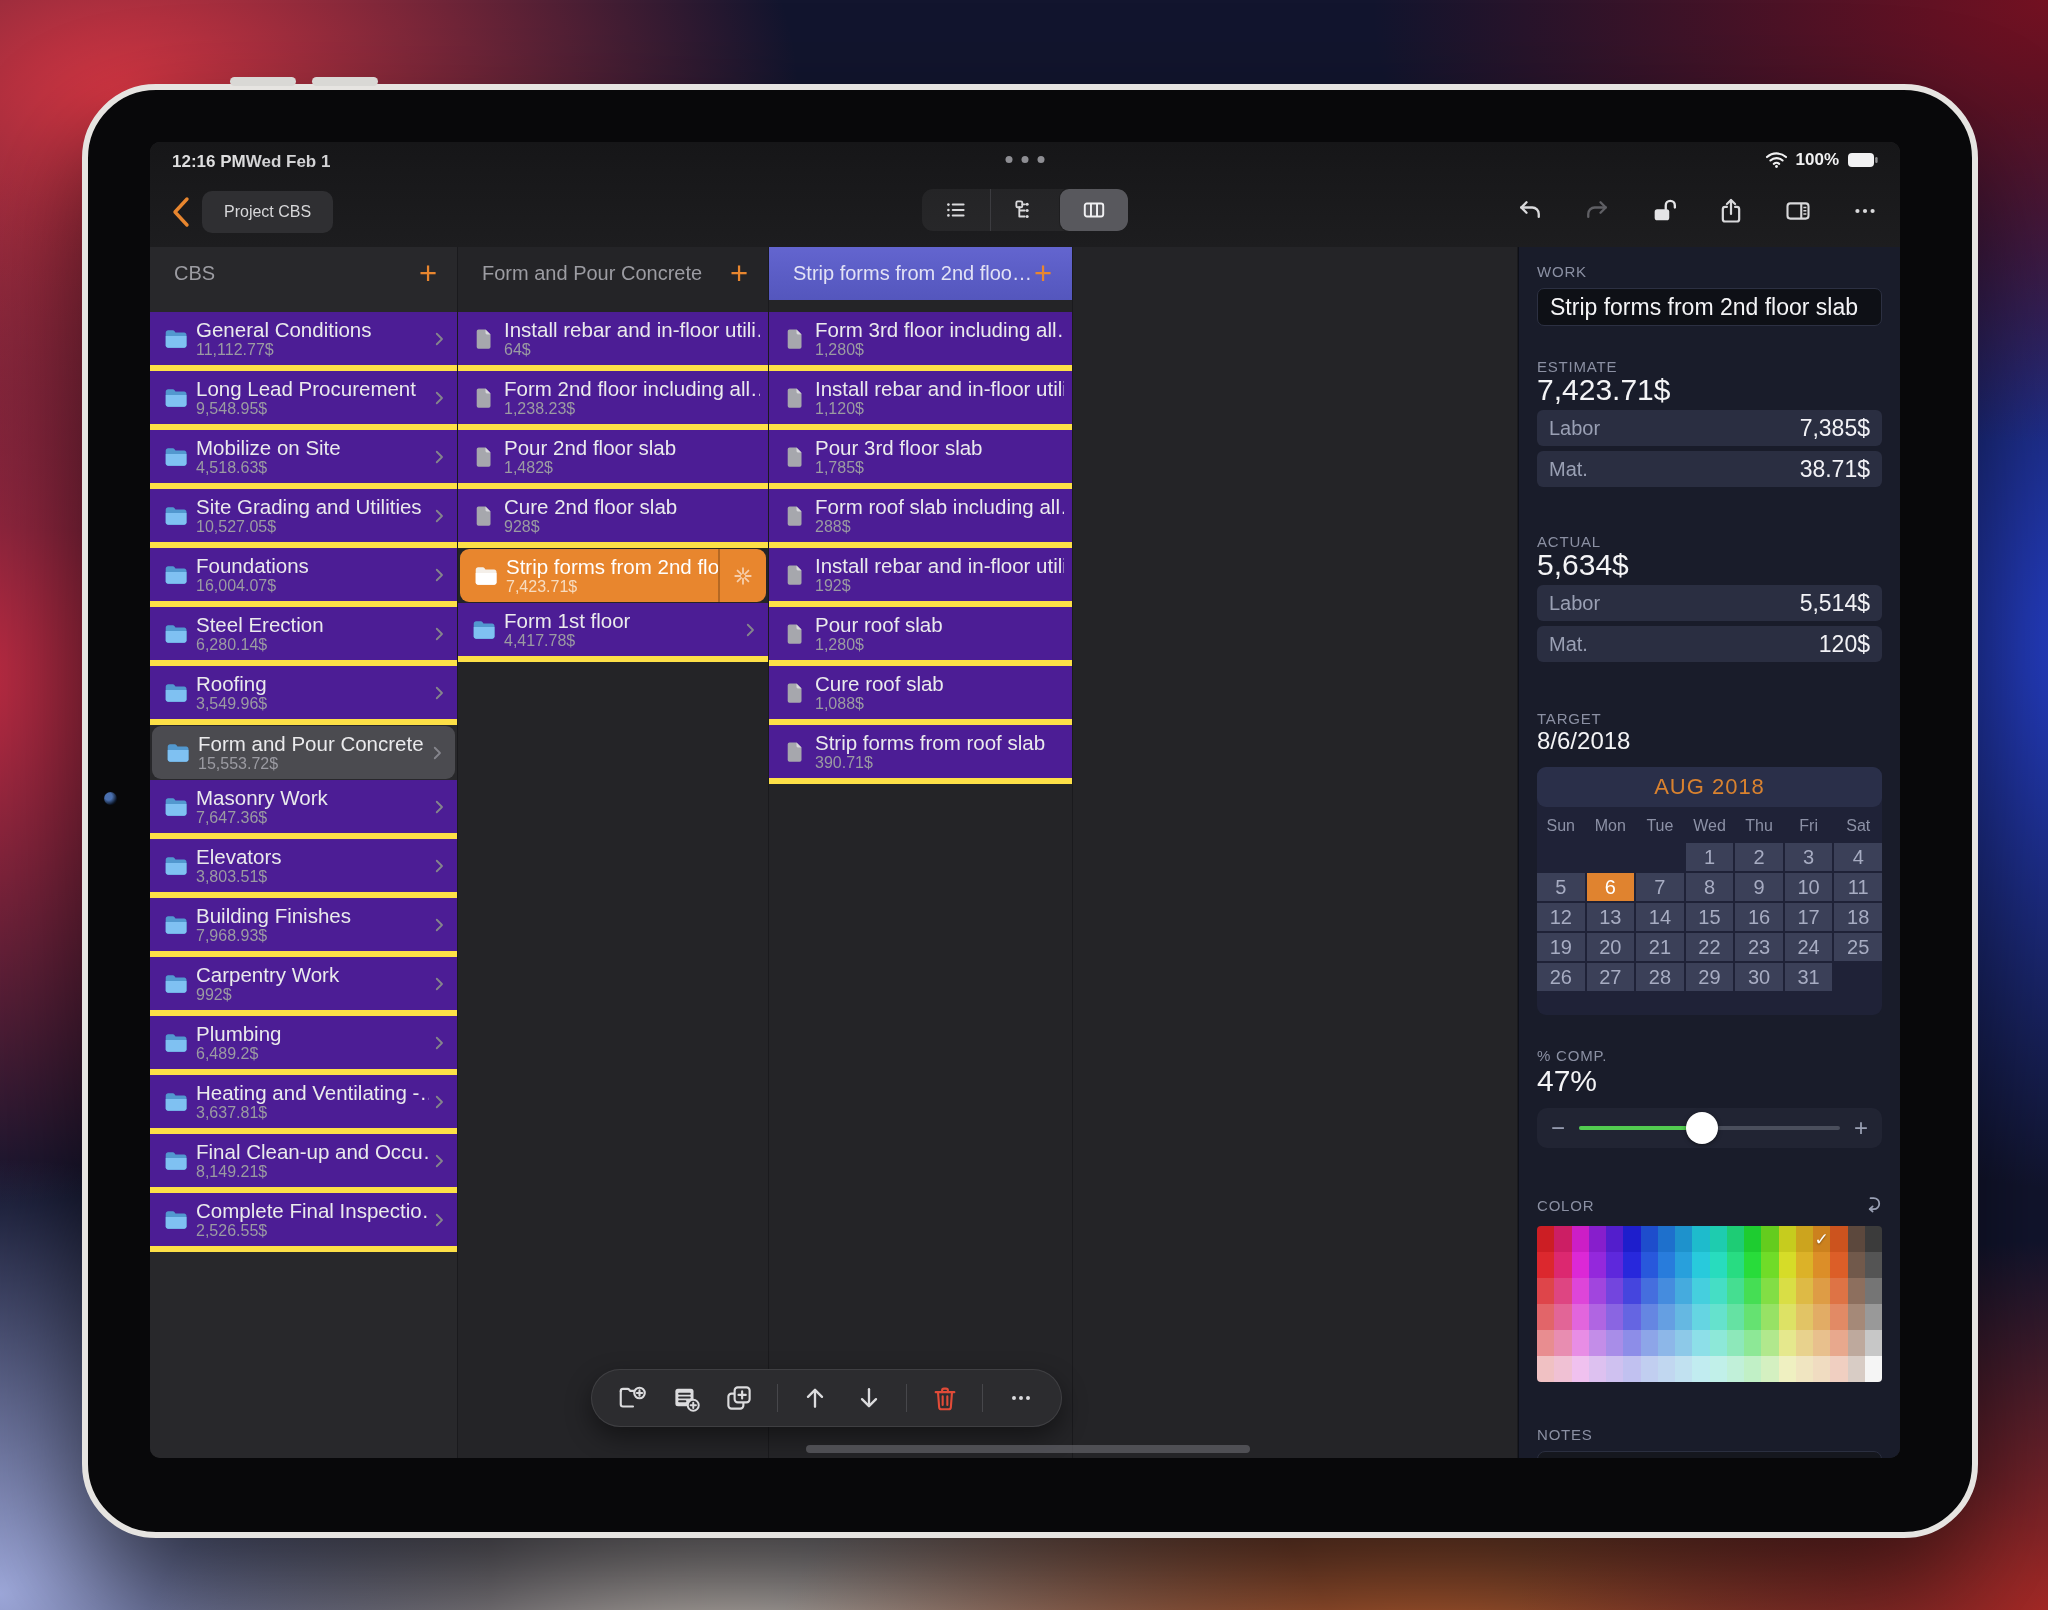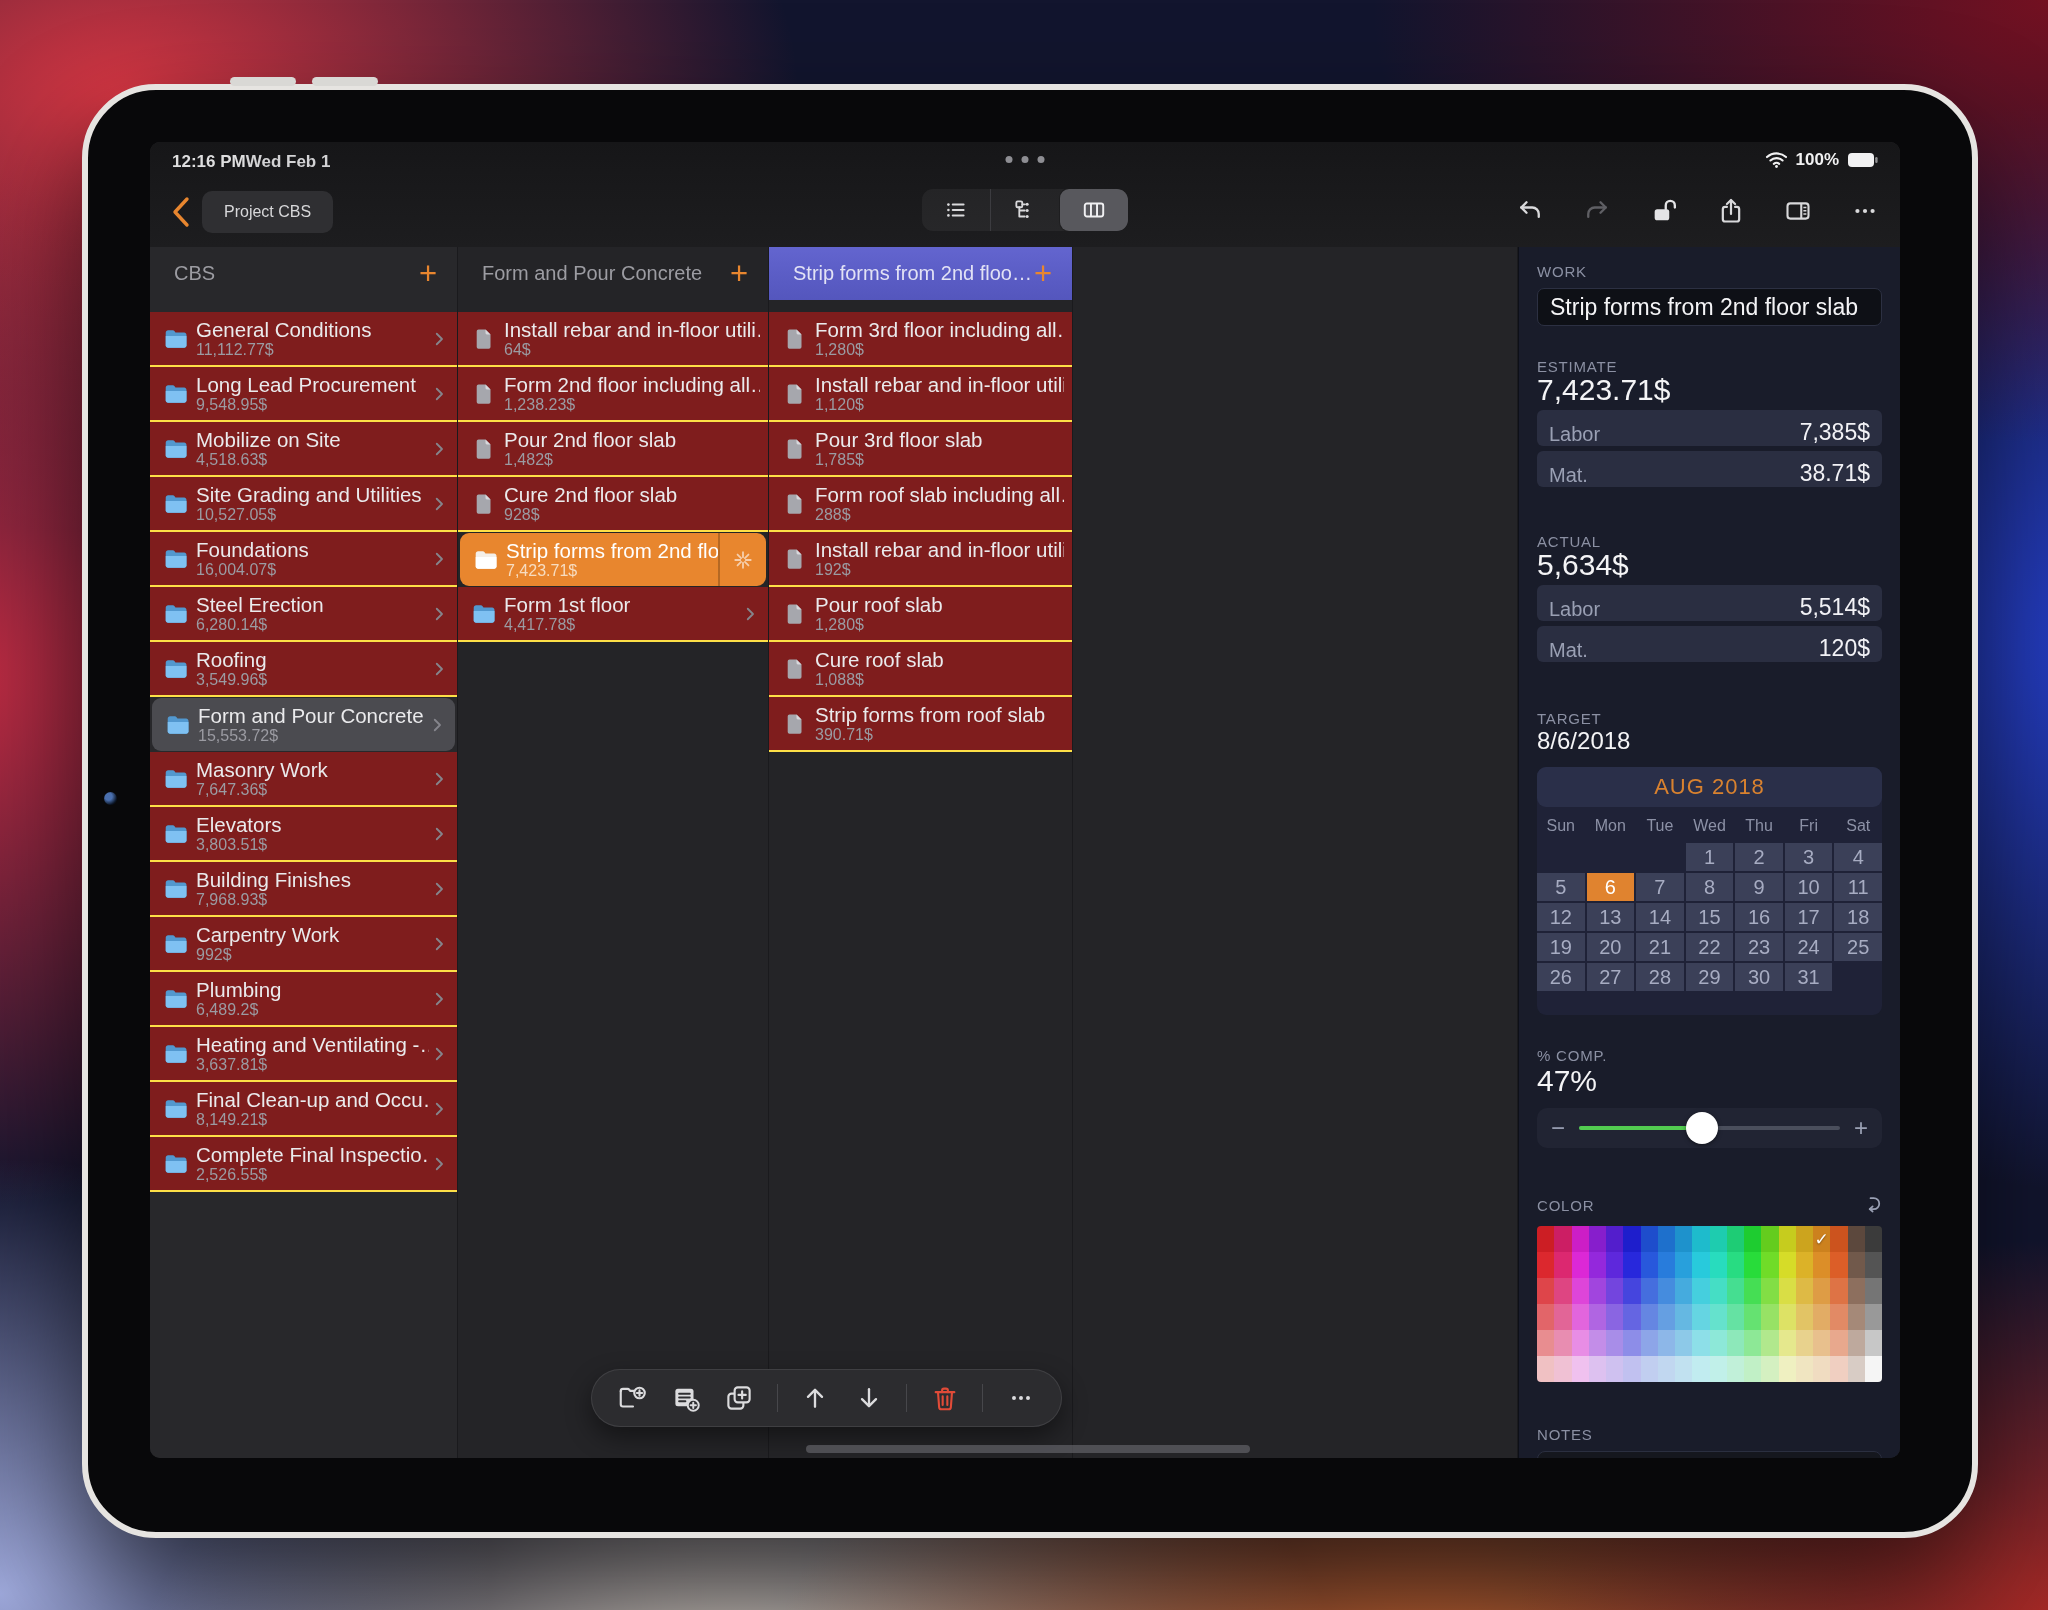--- a/index.html
+++ b/index.html
@@ -50,22 +50,22 @@
   .col.c1{width:307px;background:#28282b;}
   .col.c2{width:310px;}
   .col.c3{width:303px;}
   .col.cempty{flex:1;background:#242427;}
   .col header{height:53px;display:flex;align-items:center;padding:0 20px 0 24px;}
   .col header .htitle{flex:1;font-size:20px;color:#9c9ca2;white-space:nowrap;overflow:hidden;}
   .col header .hplus{font-size:31px;font-weight:300;color:#e8862f;line-height:28px;}
   .col.c3 header{background:linear-gradient(180deg,#6365cf,#5456bd);}
   .col.c3 header .htitle{color:#e2e2f5;}
   .list{margin-top:12px;}
-  .row{height:53px;display:flex;align-items:center;padding:0 8px 0 12px;background:#7f1d1d;
-    border-bottom:2px solid #fde047;position:relative;overflow:hidden;}
+  .row{height:53px;display:flex;align-items:center;padding:0 8px 0 12px;background:#4c1d95;
+    border-bottom:6px solid #fde047;position:relative;overflow:hidden;}
   .row .ric{width:27px;height:27px;flex:0 0 27px;display:flex;align-items:center;justify-content:center;}
   .row .rtxt{margin-left:7px;min-width:0;flex:1;}
   .row .rtitle{font-size:20.5px;color:#eaeaec;line-height:1.15;white-space:nowrap;overflow:hidden;}
   .row .rval{font-size:16px;color:#9b9ba2;line-height:1.1;white-space:nowrap;}
   .row .chev{margin-left:auto;flex:0 0 20px;display:flex;align-items:center;justify-content:center;}
   .row.sel-gray{background:#4b4b50;border-radius:9px;margin:1px 2px;border-bottom:none;}
   .row.sel-orange{background:#e8862e;border-radius:9px;margin:1px 2px;border-bottom:none;padding-right:0;}
   .row.sel-orange .rtitle{color:#fff;}
   .row.sel-orange .rval{color:#f7dcc0;}
   .busyseg{margin-left:auto;align-self:stretch;width:46px;border-left:2px solid rgba(0,0,0,.22);
@@ -73,21 +73,21 @@
   
   .inspector{width:382px;flex:0 0 382px;background:#191c2a;border-left:1px solid #0d0f17;
     padding:16px 18px 0;box-sizing:border-box;overflow:hidden;}
   .ilabel{font-size:15px;color:#8b90a3;letter-spacing:.8px;}
   .work-input{margin-top:8px;height:38px;width:100%;box-sizing:border-box;background:#0e1016;
     border:1px solid #2c3042;border-radius:7px;color:#f4f4f6;font-size:23px;padding:0 12px;
     font-family:inherit;outline:none;}
   .sect-head{display:flex;justify-content:space-between;flex-direction:column;}
   .sect-total{font-size:30px;color:#f4f4f6;line-height:1;}
   .irow{height:36px;background:#2a2e41;border-radius:6px;display:flex;justify-content:space-between;
-    align-items:flex-end;padding:0 12px;margin-top:5px;}
+    align-items:center;padding:0 12px;margin-top:5px;}
   .irow .lbl{font-size:20px;color:#9aa0b4;}
   .irow .val{font-size:23px;color:#f2f2f6;}
   .mt32{margin-top:32px}.mt46{margin-top:46px}.mt48{margin-top:48px}
   .tgt-val{font-size:24px;color:#f4f4f6;}
   .calendar{margin-top:12px;background:#1f2237;border-radius:9px;padding:0 0 24px;}
   .monthbar{height:40px;background:#2a2f49;border-radius:9px;display:flex;align-items:center;
     justify-content:center;font-size:22px;color:#d9822f;letter-spacing:1px;}
   .daynames{display:grid;grid-template-columns:repeat(7,1fr);gap:2px;margin-top:10px;}
   .daynames div{text-align:center;font-size:16px;color:#8c91a6;}
   .weeks{display:grid;grid-template-columns:repeat(7,1fr);gap:2px;margin-top:8px;}

